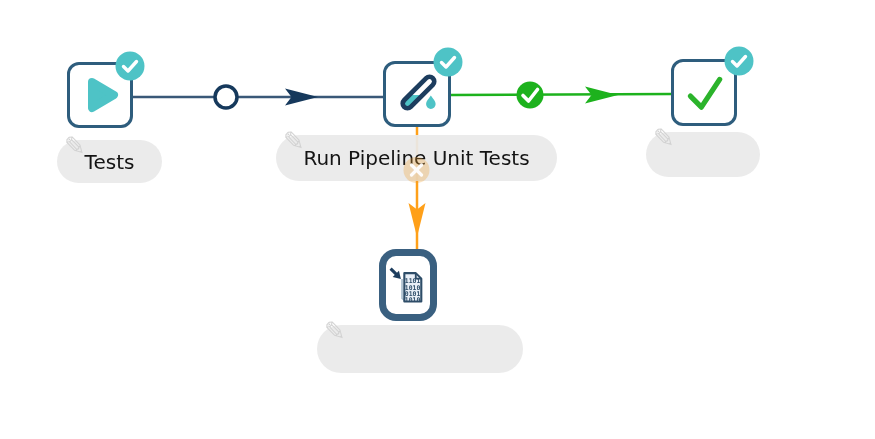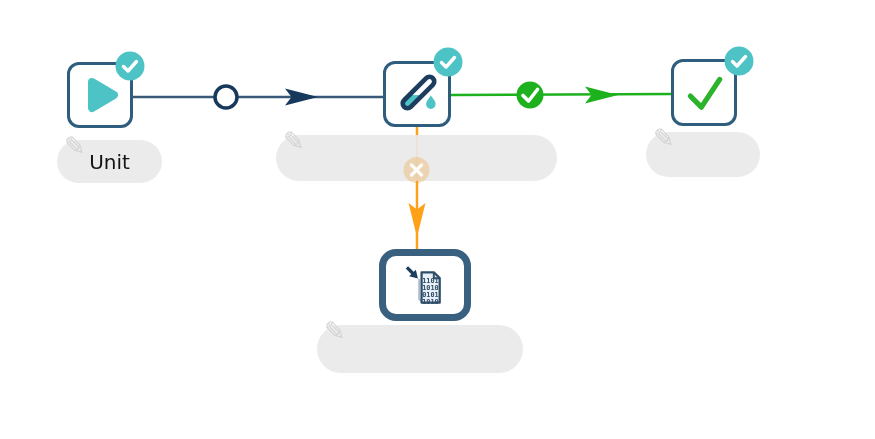--- a/index.html
+++ b/index.html
@@ -8,21 +8,21 @@
     font-family:"DejaVu Sans","Liberation Sans",sans-serif;
   }
   .layer{position:absolute;left:0;top:0;width:875px;height:439px;}
   .node{
     position:absolute;background:#ffffff;border:3px solid #2e5d7d;border-radius:12px;
     display:flex;align-items:center;justify-content:center;box-sizing:border-box;
   }
   .node-start{left:67px;top:62px;width:66px;height:66px;}
   .node-run{left:383px;top:61px;width:68px;height:66px;}
   .node-success{left:671px;top:59px;width:66px;height:67px;}
-  .node-abort{left:379px;top:249px;width:92px;height:72px;border:7px solid #3a6080;border-radius:17px;}
+  .node-abort{left:379px;top:249px;width:58px;height:72px;border:7px solid #3a6080;border-radius:17px;}
   .badge{position:absolute;width:30px;height:30px;}
   .badge-start{left:115px;top:51px;}
   .badge-run{left:433px;top:47px;}
   .badge-success{left:724px;top:46px;}
   .pill{
     position:absolute;background:rgba(233,233,233,0.93);border-radius:24px;
     display:flex;align-items:center;justify-content:center;
     font-size:20px;color:#141414;white-space:nowrap;
   }
   .pill-start{left:57px;top:140px;width:105px;height:43px;}
@@ -120,24 +120,25 @@
   </div>
   <div class="badge badge-success">
     <svg width="30" height="30" viewBox="0 0 30 30">
       <circle cx="15" cy="15" r="14.5" fill="#4ec3c6"></circle>
       <polyline points="8.5,15.5 13,20 21.5,10.5" fill="none" stroke="#ffffff" stroke-width="3.4" stroke-linecap="round" stroke-linejoin="round"></polyline>
     </svg>
   </div>
 
   <div class="pill pill-start">
     <span class="pencil">✎</span>
-    <span>Unit</span>
+    <span>Tests</span>
   </div>
   <div class="pill pill-run">
     <span class="pencil">✎</span>
+    <span>Run Pipeline Unit Tests</span>
   </div>
   <div class="pill pill-success">
     <span class="pencil">✎</span>
   </div>
   <div class="pill pill-failed">
     <span class="pencil">✎</span>
   </div>
 
   <svg class="layer" viewBox="0 0 875 439" style="pointer-events:none;">
     <g style="pointer-events:auto;">

